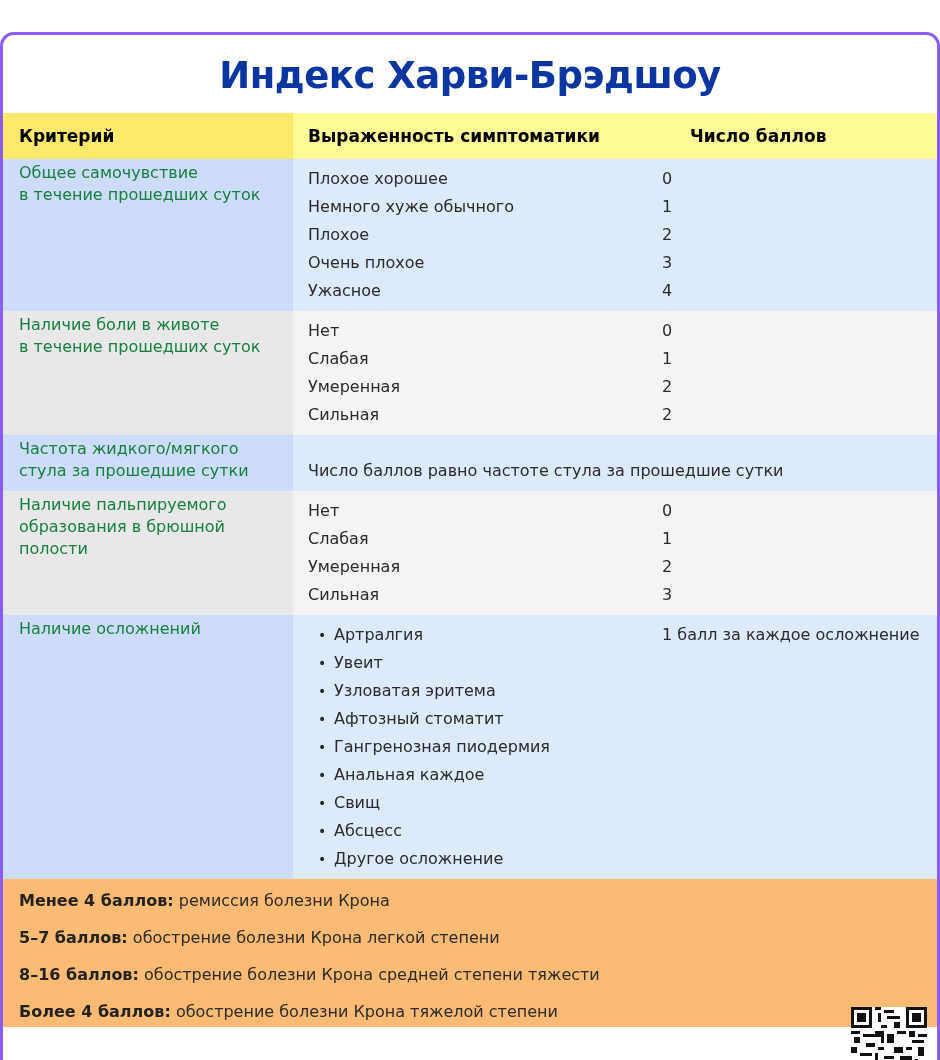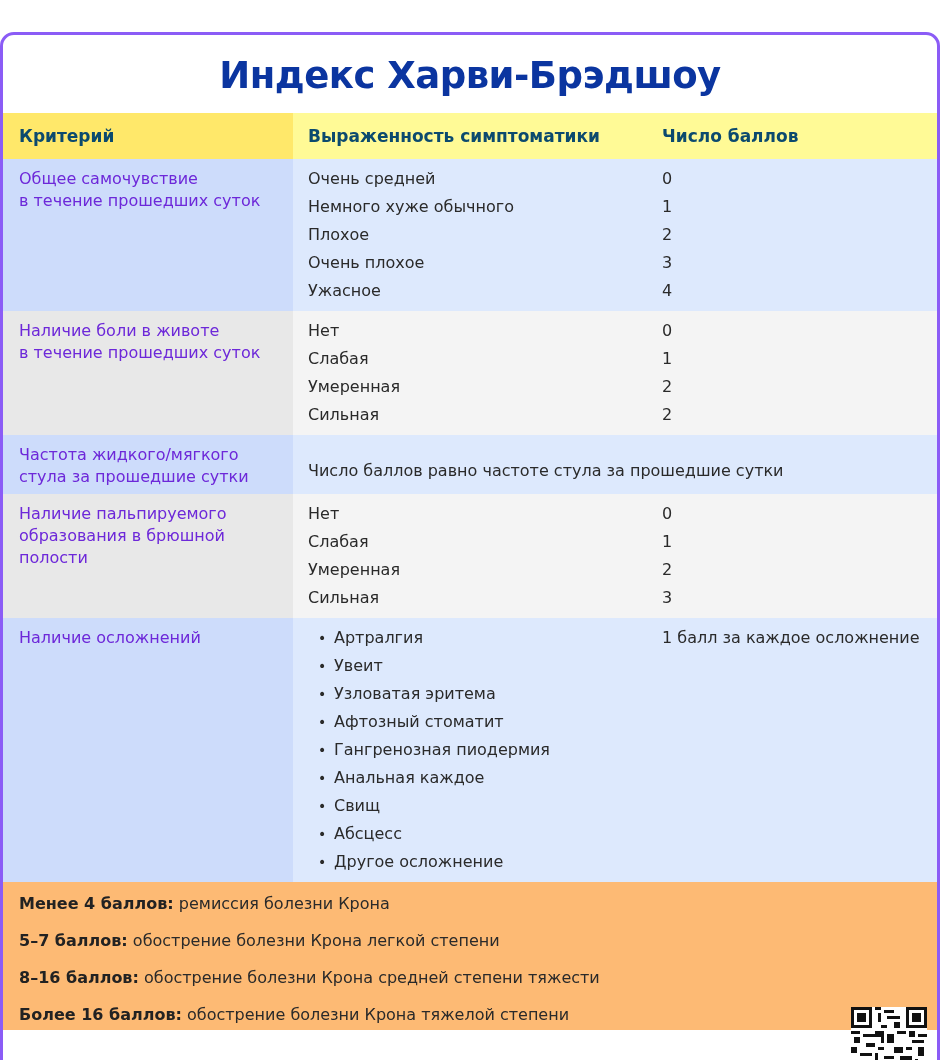--- a/index.html
+++ b/index.html
@@ -14,29 +14,29 @@
       font-family: "DejaVu Sans", sans-serif; font-weight: bold; font-size: 37px;
       color: #0b35a0; letter-spacing: -0.5px; padding-top: 2px;
     }
     .row { display: flex; width: 100%; }
     .c1 { width: 290px; padding-left: 16px; }
     .c2 { width: 354px; padding-left: 15px; }
     .c3 { flex: 1; padding-left: 15px; }
     .c23 { flex: 1; padding-left: 15px; display: flex; }
     .header { height: 46px; }
     .header .c1 { background: #ffe86a; }
-    .header .c23 { background: #fffa96; }
-    .header .cell { font-weight: bold; font-size: 17px; color: #0c4a6e; display: flex; align-items: center; height: 46px; }
+    .header .c23 { background: #fffa96; gap: 28px; }
+    .header .cell { font-weight: bold; font-size: 17px; color: #000000; display: flex; align-items: center; height: 46px; }
     .header .c2, .header .c3 { padding-left: 0; }
     .header .c2 { width: 354px; }
     .blue .c1 { background: #cddcfb; }
     .blue .c23 { background: #dde9fd; }
     .grey .c1 { background: #e8e8e8; }
     .grey .c23 { background: #f4f4f4; }
-    .crit { font-size: 16px; line-height: 22px; padding-top: 9px; color: #6d28d9; }
+    .crit { font-size: 16px; line-height: 22px; padding-top: 3px; color: #15803d; }
     .lines { padding-top: 8px; padding-bottom: 4px; }
     .ln { font-size: 16px; height: 28px; line-height: 24px; color: #2a2a2a; white-space: nowrap; }
     .sc { font-size: 16px; height: 28px; line-height: 24px; color: #2a2a2a; white-space: nowrap; }
     .bullets { padding-left: 10px; }
     .bullets .ln::before { content: "\2022"; display: inline-block; width: 16px; font-size: 14px; }
     .full { font-size: 16px; line-height: 24px; padding-top: 24px; padding-bottom: 8px; }
     .summary { background: #fdba74; padding: 10px 16px 4px 16px; height: 148px; }
     .sum-line { font-size: 16px; line-height: 24px; margin-bottom: 13px; color: #2a2a2a; white-space: nowrap; }
     .sum-line b { font-weight: bold; color: #222; }
     .qr { position: absolute; right: 10px; bottom: 6px; width: 76px; height: 76px; }
@@ -57,21 +57,21 @@
     </div>
   </div>
 
   <div class="row blue">
     <div class="c1 crit">
       <div>Общее самочувствие</div>
       <div>в течение прошедших суток</div>
     </div>
     <div class="c23">
       <div class="lines" style="width:354px">
-        <div class="ln">Очень средней</div>
+        <div class="ln">Плохое хорошее</div>
         <div class="ln">Немного хуже обычного</div>
         <div class="ln">Плохое</div>
         <div class="ln">Очень плохое</div>
         <div class="ln">Ужасное</div>
       </div>
       <div class="lines">
         <div class="sc">0</div>
         <div class="sc">1</div>
         <div class="sc">2</div>
         <div class="sc">3</div>
@@ -152,21 +152,21 @@
       <div class="lines">
         <div class="sc">1 балл за каждое осложнение</div>
       </div>
     </div>
   </div>
 
   <div class="summary">
     <div class="sum-line"><b>Менее 4 баллов:</b><span> ремиссия болезни Крона</span></div>
     <div class="sum-line"><b>5–7 баллов:</b><span> обострение болезни Крона легкой степени</span></div>
     <div class="sum-line"><b>8–16 баллов:</b><span> обострение болезни Крона средней степени тяжести</span></div>
-    <div class="sum-line"><b>Более 16 баллов:</b><span> обострение болезни Крона тяжелой степени</span></div>
+    <div class="sum-line"><b>Более 4 баллов:</b><span> обострение болезни Крона тяжелой степени</span></div>
   </div>
 
   <svg class="qr" viewBox="0 0 25 25" shape-rendering="crispEdges">
     <rect x="0" y="0" width="25" height="25" fill="#fff"></rect>
     <g fill="#111">
       <rect x="0" y="0" width="7" height="7"></rect>
         <rect x="1" y="1" width="5" height="5" fill="#fff"></rect>
         <rect x="2" y="2" width="3" height="3"></rect>
       <rect x="18" y="0" width="7" height="7"></rect>
         <rect x="19" y="1" width="5" height="5" fill="#fff"></rect>

